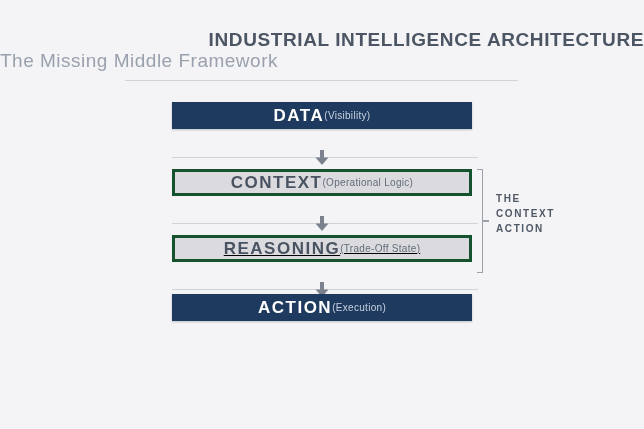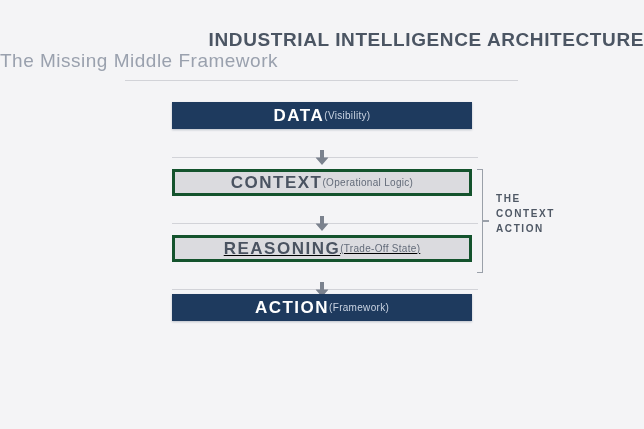--- a/index.html
+++ b/index.html
@@ -151,21 +151,21 @@
     <div class="connector-line"></div>
     <span class="arrow-down">
       <svg width="13" height="15" viewBox="0 0 13 15" xmlns="http://www.w3.org/2000/svg">
         <path d="M4.5 0 h4 v7.5 h4.5 L6.5 15 L0 7.5 h4.5 z" fill="#7b828e"></path>
       </svg>
     </span>
   </div>
 
   <div class="layer dark pos-action">
     <div class="layer-label">ACTION</div>
-    <div class="layer-sublabel">(Framework)</div>
+    <div class="layer-sublabel">(Execution)</div>
   </div>
 
   <div class="bracket"></div>
   <div class="bracket-nub"></div>
   <div class="bracket-label">
     <div>THE</div>
     <div>CONTEXT</div>
     <div>ACTION</div>
   </div>
 

